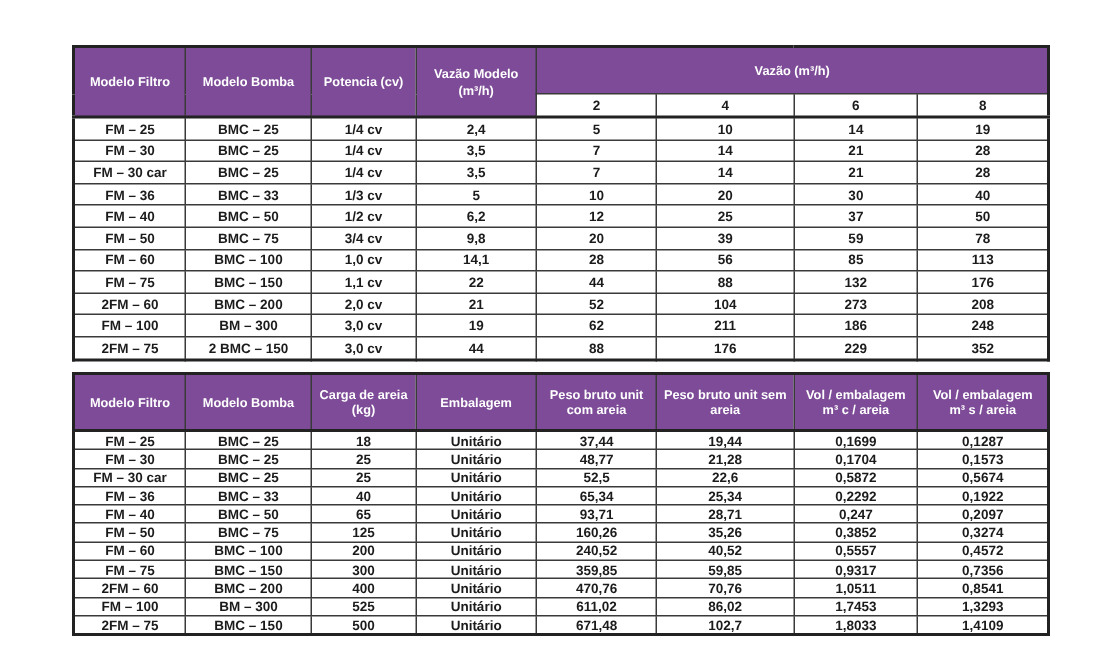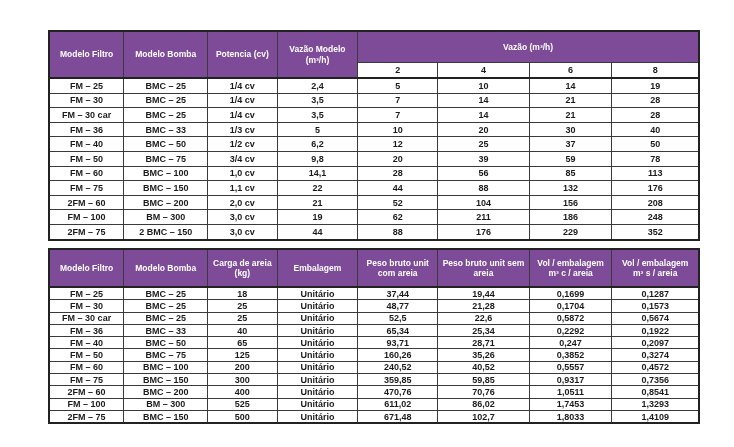--- a/index.html
+++ b/index.html
@@ -182,21 +182,21 @@
             <td>132</td>
             <td>176</td>
           </tr>
           <tr>
             <td>2FM – 60</td>
             <td>BMC – 200</td>
             <td>2,0 cv</td>
             <td>21</td>
             <td>52</td>
             <td>104</td>
-            <td>156</td>
+            <td>273</td>
             <td>208</td>
           </tr>
           <tr>
             <td>FM – 100</td>
             <td>BM – 300</td>
             <td>3,0 cv</td>
             <td>19</td>
             <td>62</td>
             <td>211</td>
             <td>186</td>

